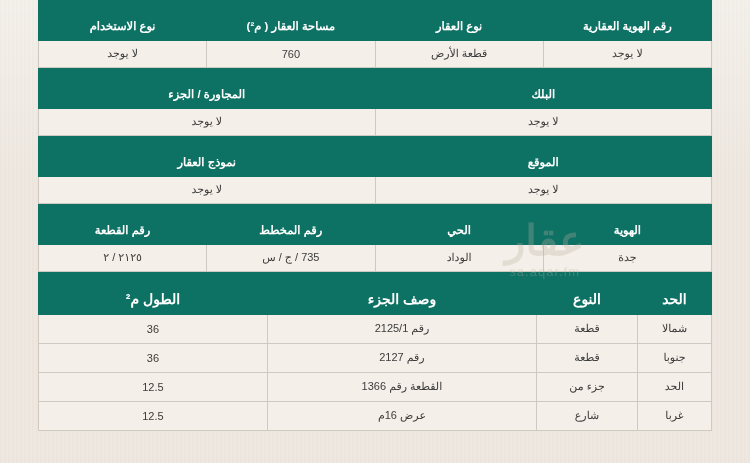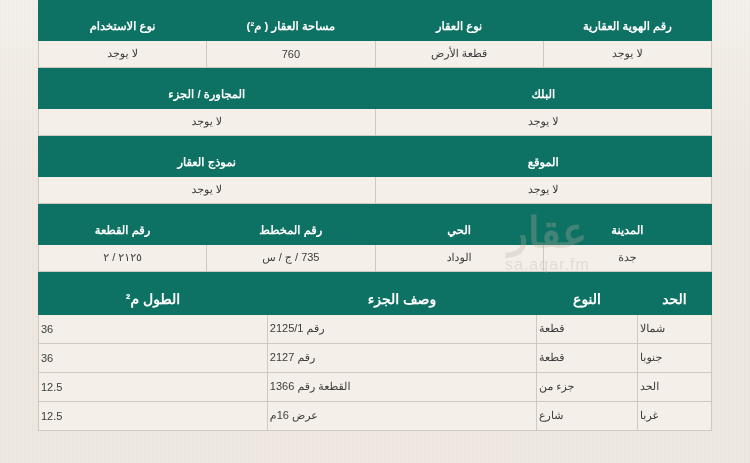--- a/index.html
+++ b/index.html
@@ -69,43 +69,43 @@
   }
   .val td:first-child { border-right: 1px solid #cfc9c0; }
 
   
   .bounds { margin-top: 13px; }
   .bounds .hdr td { font-size: 14px; }
   .bounds .row td {
     background: #f4efe8;
     color: #3c3c3c;
     font-size: 11px;
-    text-align: left;
+    text-align: center;
     padding: 7px 2px 8px 2px;
     border: 1px solid #cfc9c0;
     border-top: none;
   }
   .watermark {
     position: absolute;
     left: 505px;
-    top: 212px;
+    top: 220px;
     text-align: center;
     pointer-events: none;
     user-select: none;
     opacity: 0.30;
   }
   .watermark .wm-main {
     font-size: 42px;
     font-weight: bold;
     color: #b9b1a6;
     line-height: 1;
     letter-spacing: 1px;
   }
   .watermark .wm-sub {
-    font-size: 16px;
+    font-size: 13px;
     color: #b9b1a6;
     letter-spacing: 1px;
     margin-top: 2px;
     direction: ltr;
   }
 </style>
 </head>
 <body>
 
 <div class="page">
@@ -171,21 +171,21 @@
 
     <table class="tbl block">
       <colgroup>
           <col style="width:25%">
           <col style="width:25%">
           <col style="width:25%">
           <col style="width:25%">
         </colgroup>
       <tbody>
           <tr class="hdr">
-        <td>المدينة</td>
+        <td>الهوية</td>
         <td>الحي</td>
         <td>رقم المخطط</td>
         <td>رقم القطعة</td>
       </tr>
       <tr class="val">
         <td>جدة</td>
         <td>الوداد</td>
         <td>735 / ج / س</td>
         <td>٢١٢٥ / ٢</td>
       </tr>

